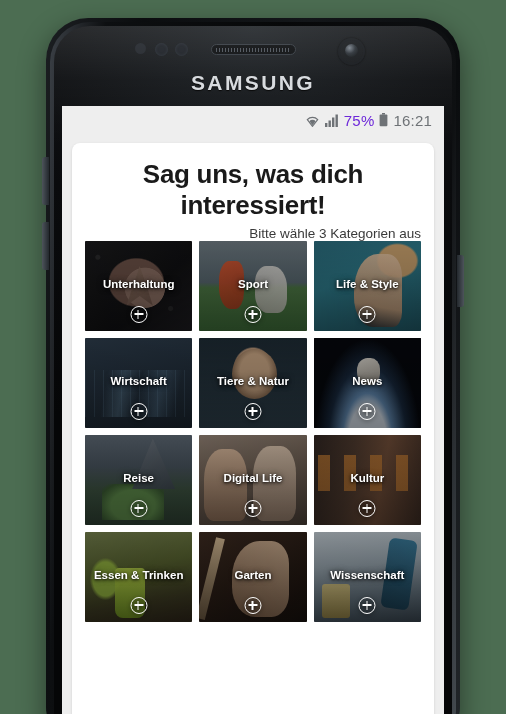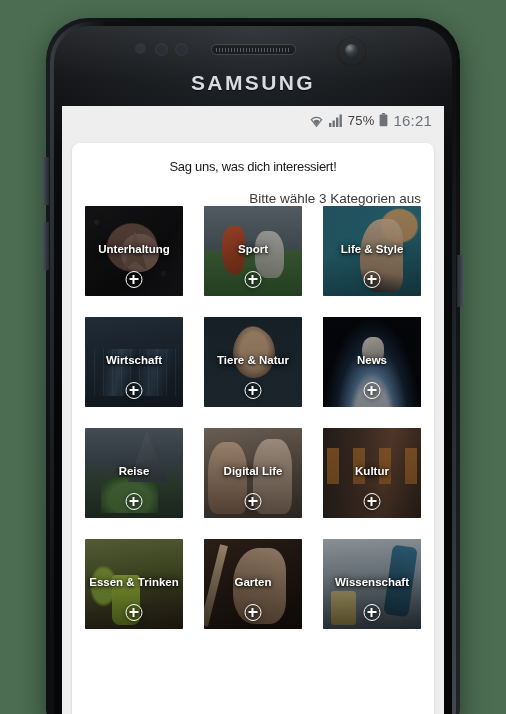--- a/index.html
+++ b/index.html
@@ -96,46 +96,46 @@
 
   
   .statusbar {
     height:28px;
     display:flex; align-items:center; justify-content:flex-end;
     padding-right:12px; gap:5px;
     color:#6e7276;
     font-size:15px;
   }
   .sb-icon { display:inline-flex; align-items:center; }
-  .sb-pct { font-size:13px; color:#404040; letter-spacing:.2px; }
+  .sb-pct { font-size:15px; color:#6d28d9; letter-spacing:.2px; }
   .sb-time { font-size:15px; color:#6e7276; letter-spacing:.2px; }
 
   
   .card {
     position:absolute; left:10px; top:37px;
     width:362px;
     min-height:580px;
     background:#ffffff;
     border-radius:8px;
     box-shadow:0 1px 3px rgba(0,0,0,.12);
     padding:16px 13px 10px 13px;
   }
   .card-title {
     text-align:center;
-    font-size:13px; font-weight:normal; color:#1a1a1a;
+    font-size:26px; font-weight:bold; color:#1a1a1a;
     letter-spacing:-.3px;
-    margin-bottom:17px;
+    margin-bottom:5px;
   }
   .card-sub {
     text-align:right;
     font-size:13.5px; color:#3a3a3a;
   }
 
   
-  .grid { display:grid; grid-template-columns:repeat(3,1fr); gap:21px; }
+  .grid { display:grid; grid-template-columns:repeat(3,1fr); gap:7px; }
   .tile {
     position:relative;
     height:90px;
     border-radius:1px;
     overflow:hidden;
     cursor:pointer;
   }
   .tile .art { position:absolute; inset:0; }
   .tile .shade { position:absolute; inset:0;
      background:linear-gradient(180deg, rgba(0,0,0,.26) 0%, rgba(0,0,0,.34) 55%, rgba(0,0,0,.42) 100%); }

